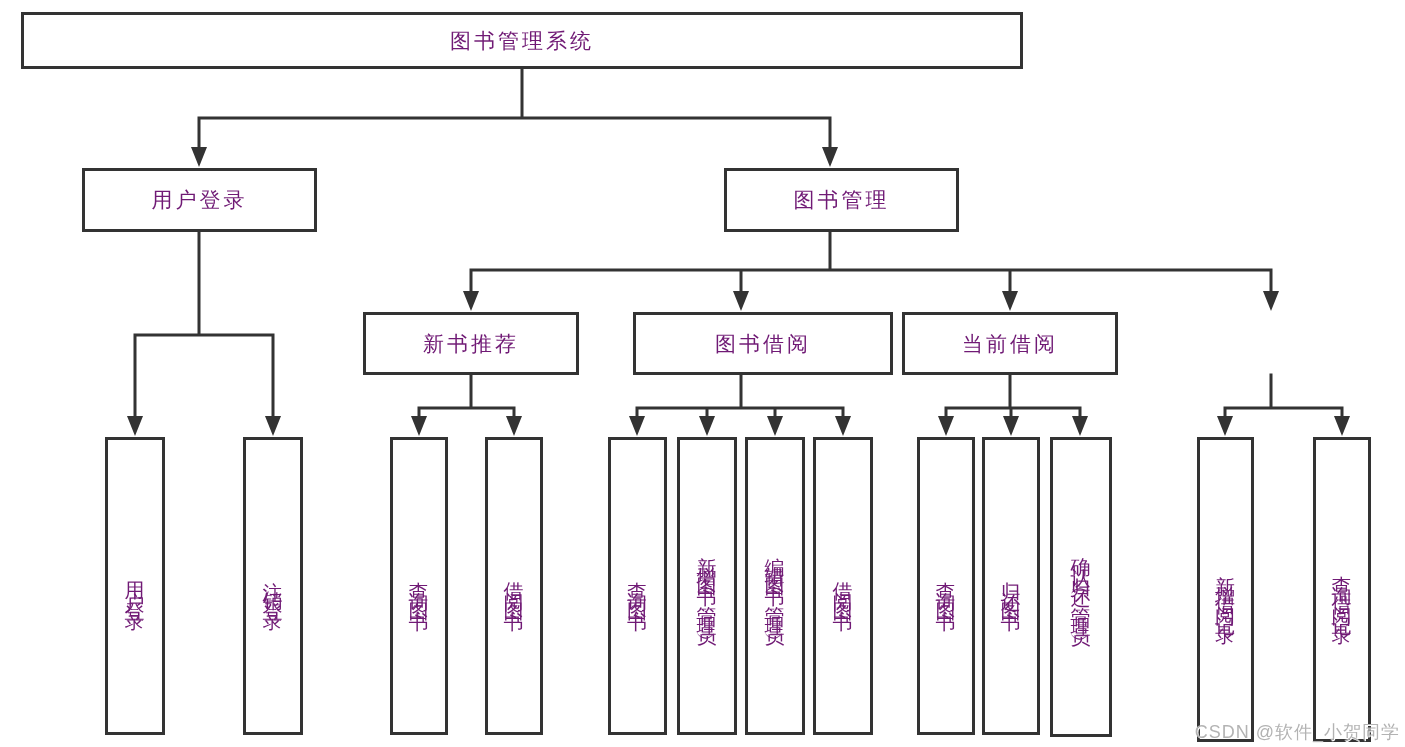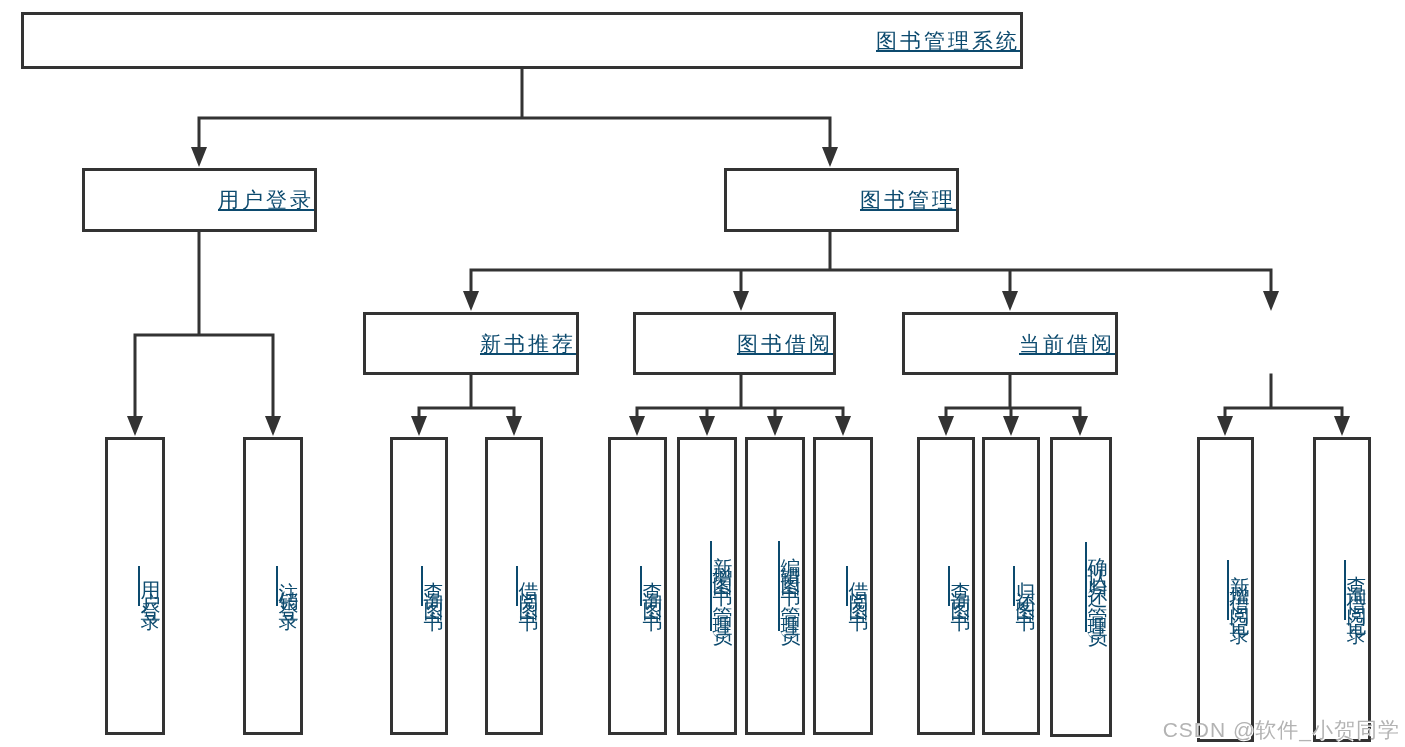--- a/index.html
+++ b/index.html
@@ -5,54 +5,54 @@
   html,body { margin:0; padding:0; background:#ffffff; }
   .canvas {
     position:relative; width:1405px; height:747px;
     background:#ffffff; overflow:hidden;
     font-family:"Liberation Sans", sans-serif;
   }
   .connectors { position:absolute; left:0; top:0; z-index:1; }
   .box {
     position:absolute; box-sizing:border-box;
     border:3px solid #333333; background:#ffffff;
-    display:flex; align-items:center; justify-content:flex-end;
-    color:#0c4a6e; z-index:2;text-decoration:underline;
+    display:flex; align-items:center; justify-content:center;
+    color:#701a75; z-index:2;
   }
   .hbox { font-size:21px; letter-spacing:3px; font-weight:400; white-space:nowrap; }
   .vtext {
     writing-mode:vertical-rl; text-orientation:mixed;
     font-size:20px; letter-spacing:10px; line-height:1.1;
     white-space:nowrap;
   }
   
   .n-root   { left:21px;  top:12px;  width:1002px; height:57px; }
   .n-login  { left:82px;  top:168px; width:235px;  height:64px; }
   .n-mgmt   { left:712px; top:168px; width:235px;  height:64px;margin-left:12px; }
   .n-l3a    { left:363px; top:312px; width:216px;  height:63px; }
-  .n-l3b    { left:633px; top:312px; width:203px;  height:63px; }
+  .n-l3b    { left:633px; top:312px; width:260px;  height:63px; }
   .n-l3c    { left:902px; top:312px; width:216px;  height:63px; }
   .n-l3d    { left:1164px;top:312px; width:214px;  height:63px; }
   .leaf     { top:437px; height:298px; }
   .f-ul1 { left:105px;  width:60px; }
   .f-ul2 { left:243px;  width:60px; }
   .f-nb1 { left:390px;  width:58px; }
   .f-nb2 { left:485px;  width:58px; }
   .f-bb1 { left:608px;  width:59px; }
   .f-bb2 { left:677px;  width:60px; }
   .f-bb3 { left:745px;  width:60px; }
   .f-bb4 { left:813px;  width:60px; }
   .f-cb1 { left:917px;  width:58px; }
   .f-cb2 { left:982px;  width:58px; }
   .f-cb3 { left:1050px; width:62px; height:300px; }
   .f-br1 { left:1197px; width:57px; height:305px; }
   .f-br2 { left:1313px; width:58px; height:305px; }
   .watermark {
     position:absolute; right:5px; bottom:3px; z-index:5;
-    font-size:21px; letter-spacing:1px; color:#b3b3b3;
+    font-size:18px; letter-spacing:1px; color:#b3b3b3;
     text-shadow:1px 1px 0 #ffffff; white-space:nowrap;
   }
 </style>
 </head>
 <body>
 
 <div class="canvas">
 
   <svg class="connectors" width="1405" height="747" viewBox="0 0 1405 747" xmlns="http://www.w3.org/2000/svg">
     <g stroke="#333333" stroke-width="3" fill="none" stroke-linecap="square">

